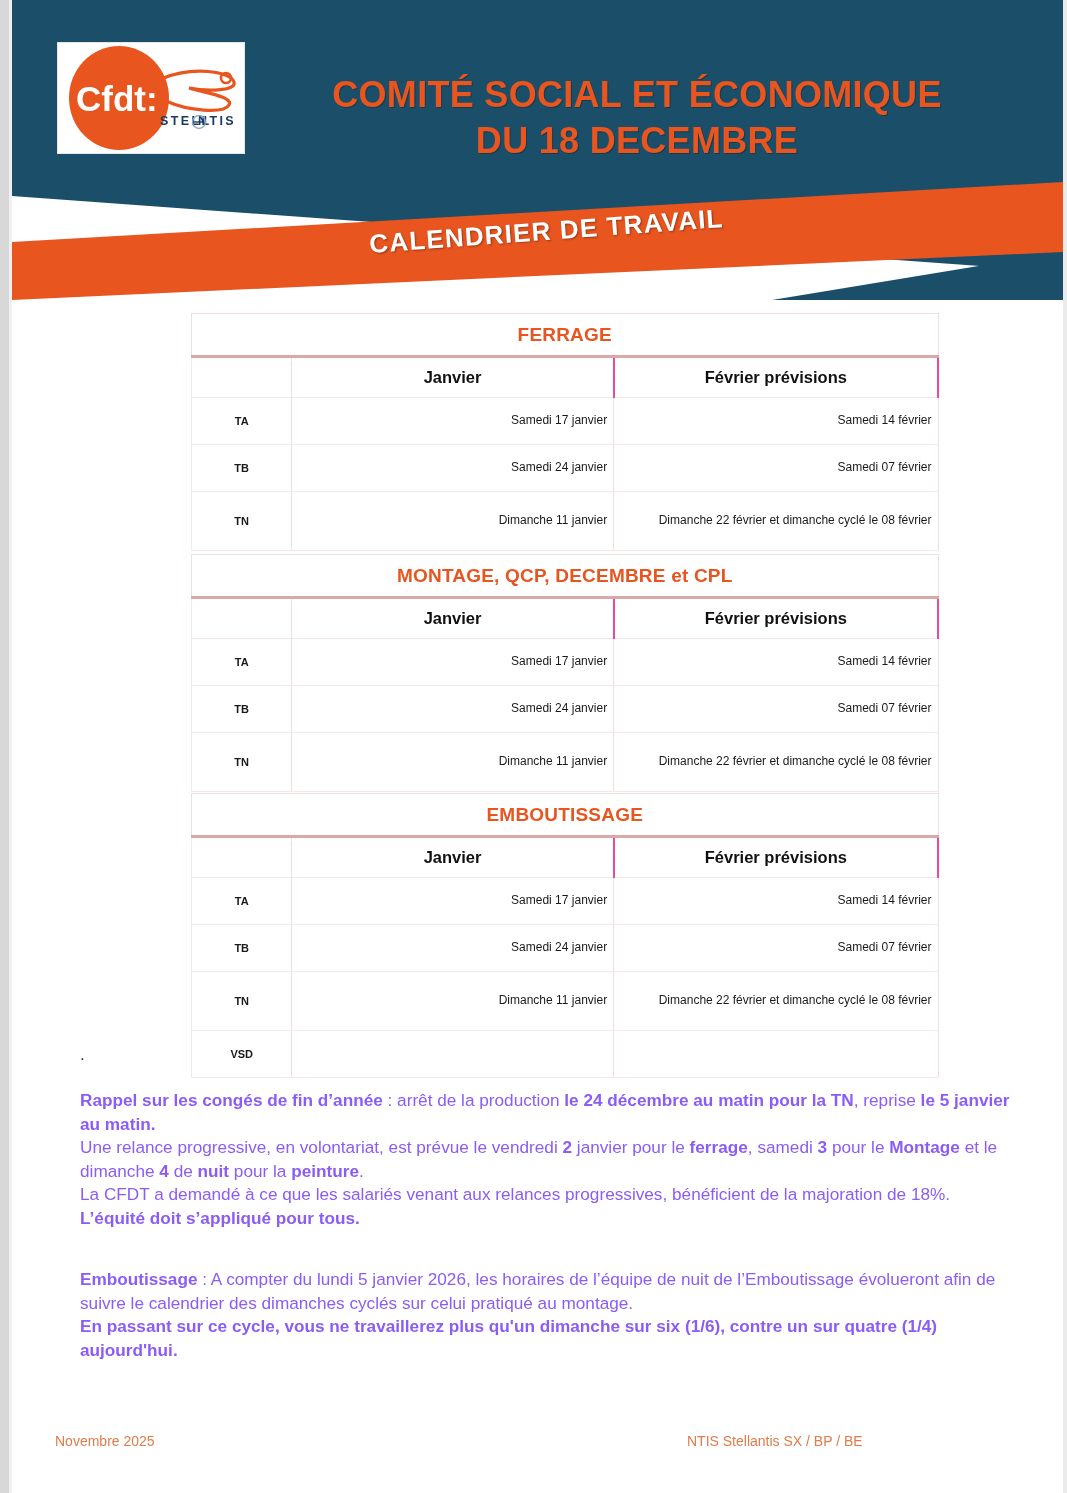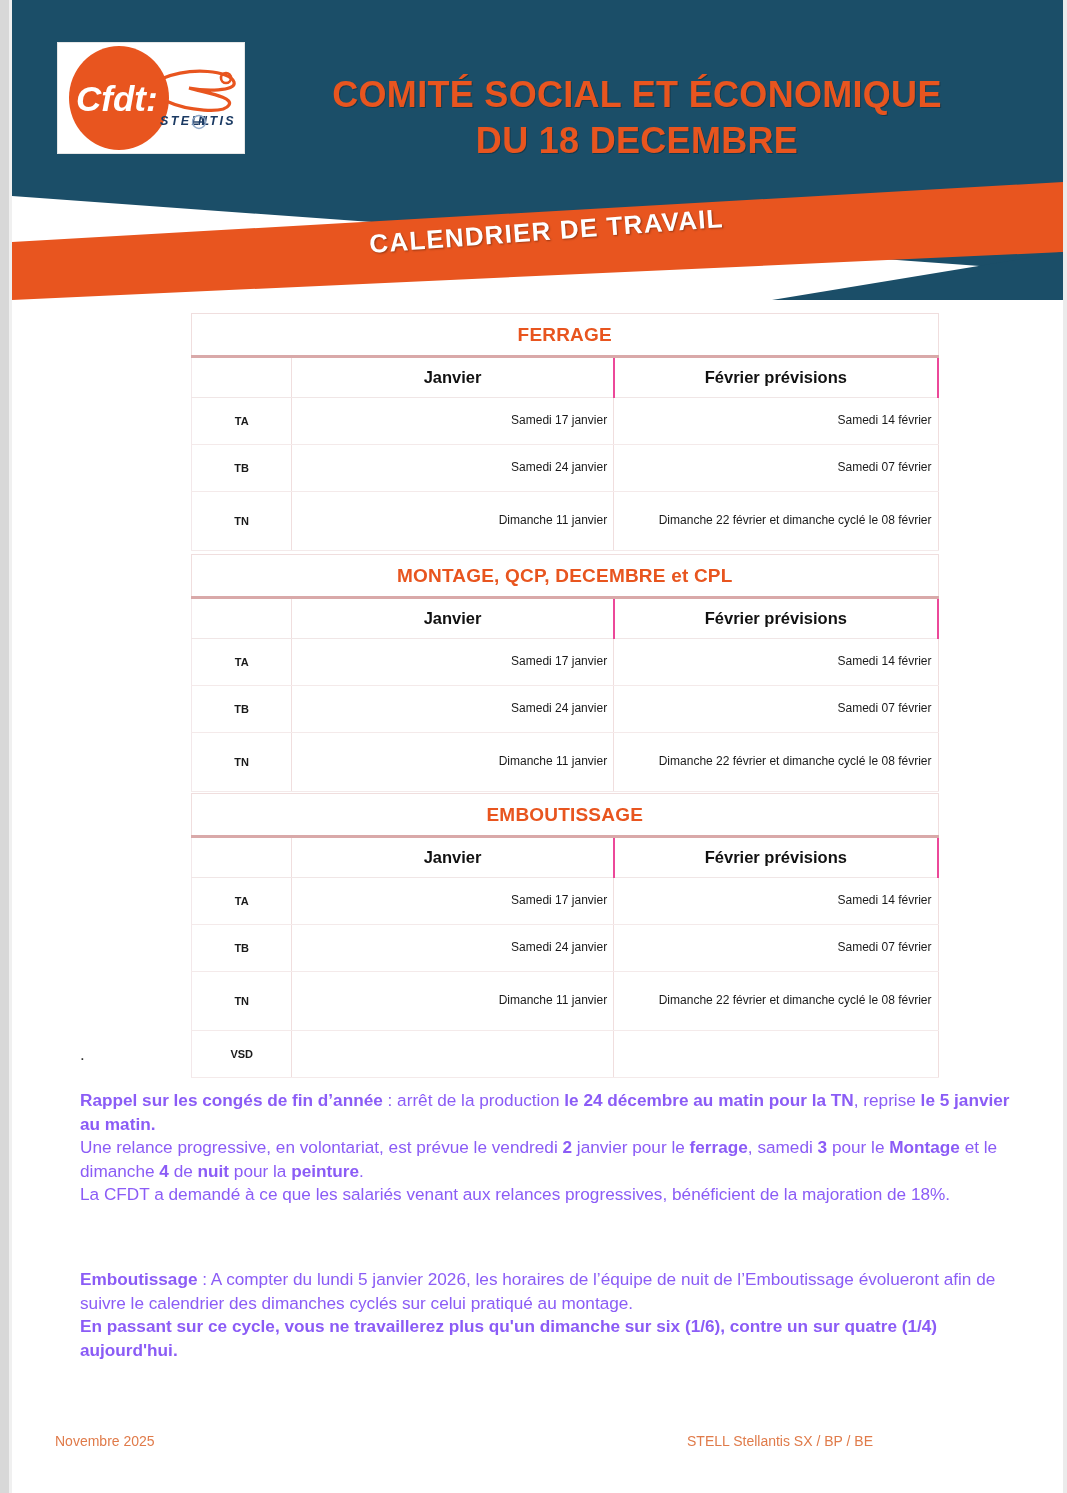--- a/index.html
+++ b/index.html
@@ -77,21 +77,20 @@
     margin-left: 18px;
   }
 
   .logo-box {
     position: absolute;
     left: 57px; top: 42px;
     width: 186px; height: 110px;
     background: #4d7c0f;
     border: 1px solid #e6e6e6;
     overflow: hidden;
-    font-style: italic;
   }
 
   
   .tbl {
     position: absolute;
     left: 191px;
     width: 748px;
     border-collapse: collapse;
     background: #ffffff;
     font-size: 16.5px;
@@ -319,23 +318,24 @@
     </tbody>
   </table>
 
   <div class="dot">.</div>
 
   <div class="body-text para-1">
     <p><b>Rappel sur les congés de fin d’année</b><span> : arrêt de la production </span><b>le 24 décembre au matin pour la TN</b><span>,</span>
       <span>reprise </span><b>le 5 janvier au matin.</b></p>
     <p><span>Une relance progressive, en volontariat, est prévue le vendredi </span><b>2</b><span> janvier pour le </span><b>ferrage</b><span>, samedi </span><b>3</b><span> pour le </span><b>Montage</b><span> et le dimanche </span><b>4</b><span> de </span><b>nuit</b><span> pour la </span><b>peinture</b><span>.</span></p>
     <p>La CFDT a demandé à ce que les salariés venant aux relances progressives, bénéficient de la majoration de 18%.</p>
+    <p><b>L’équité doit s’appliqué pour tous.</b></p>
   </div>
 
   <div class="body-text para-2">
     <p><b>Emboutissage</b><span> : A compter du lundi 5 janvier 2026, les horaires de l’équipe de nuit de l’Emboutissage évolueront afin de suivre le calendrier des dimanches cyclés sur celui pratiqué au montage.</span></p>
     <p><b>En passant sur ce cycle, vous ne travaillerez plus qu'un dimanche sur six (1/6), contre un sur quatre (1/4) aujourd'hui.</b></p>
   </div>
 
   <div class="footer-left">Novembre 2025</div>
-  <div class="footer-right">STELL Stellantis SX / BP / BE</div>
+  <div class="footer-right">NTIS Stellantis SX / BP / BE</div>
 
 </div>
 
 </body></html>

